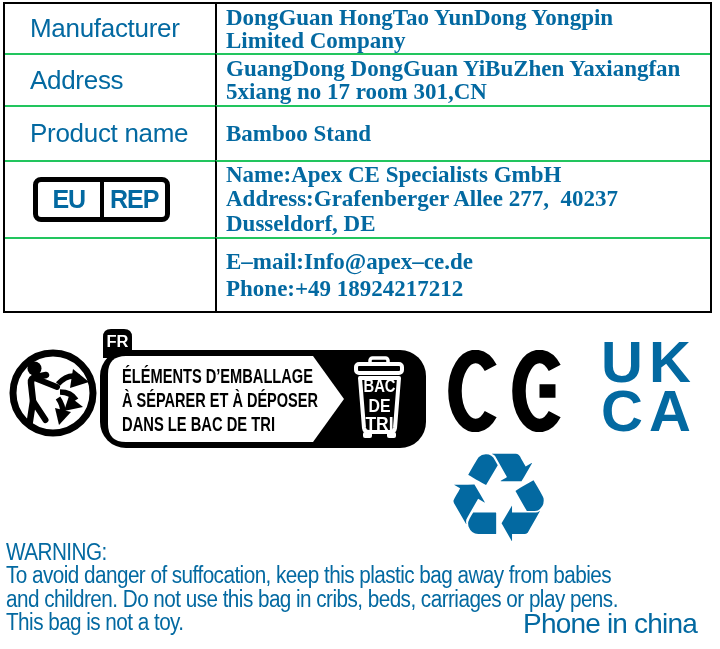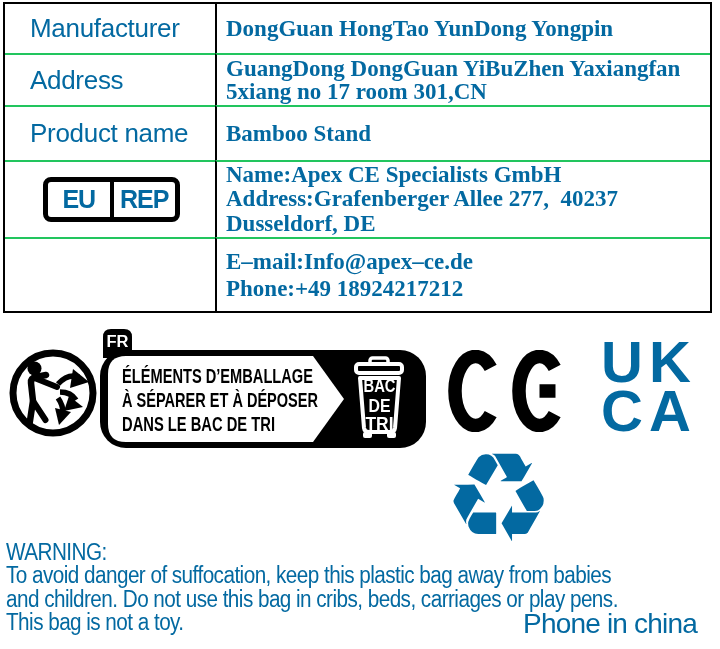--- a/index.html
+++ b/index.html
@@ -19,21 +19,21 @@
   .bt{border-top:2px solid #22c55e;}
   .bl{border-left:2px solid #000;}
   .vline{white-space:pre;}
   .lh23 .vline{line-height:23px;}
   .lh26 .vline{line-height:26px;}
   .lh25 .vline{line-height:24.5px;}
   .lh27 .vline{line-height:27.5px;}
 
   
   #eu-rep{width:137px;height:45px;box-sizing:border-box;border:5px solid #000;
-    border-radius:8px;display:flex;margin-left:13px;}
+    border-radius:8px;display:flex;margin-left:3px;}
   #eu-rep .half{flex:1;display:flex;align-items:center;justify-content:center;
     font-weight:bold;font-size:25px;letter-spacing:-1px;}
   #eu-rep .half.first{border-right:4px solid #000;}
 
   
   .abs{position:absolute;}
   #ukca{left:601px;top:337px;font-weight:bold;font-size:58px;line-height:49px;
     letter-spacing:6px;}
   #recycle{left:443px;top:436px;font-family:"DejaVu Sans",sans-serif;
     font-size:124px;line-height:124px;}
@@ -47,20 +47,21 @@
 </head>
 <body>
 
 <div id="label">
 
   <div id="info-table">
 
     <div class="lcell">Manufacturer</div>
     <div class="vcell bl lh23">
       <div class="vline">DongGuan HongTao YunDong Yongpin</div>
+      <div class="vline">Limited Company</div>
     </div>
 
     <div class="lcell bt">Address</div>
     <div class="vcell bl bt lh23">
       <div class="vline">GuangDong DongGuan YiBuZhen Yaxiangfan</div>
       <div class="vline">5xiang no 17 room 301,CN</div>
     </div>
 
     <div class="lcell bt">Product name</div>
     <div class="vcell bl bt lh26">

